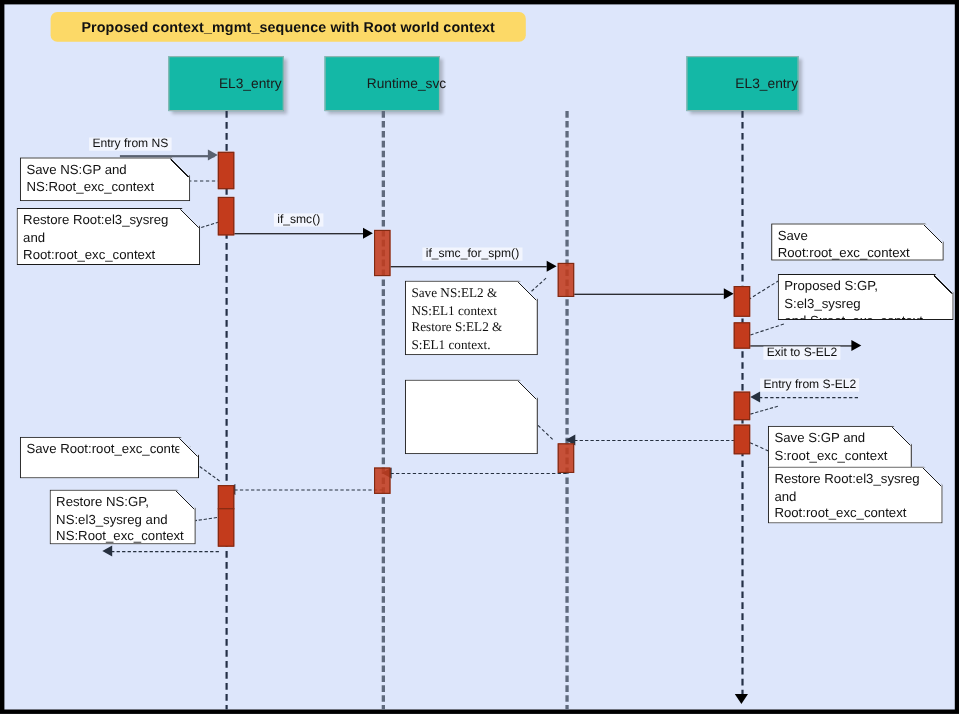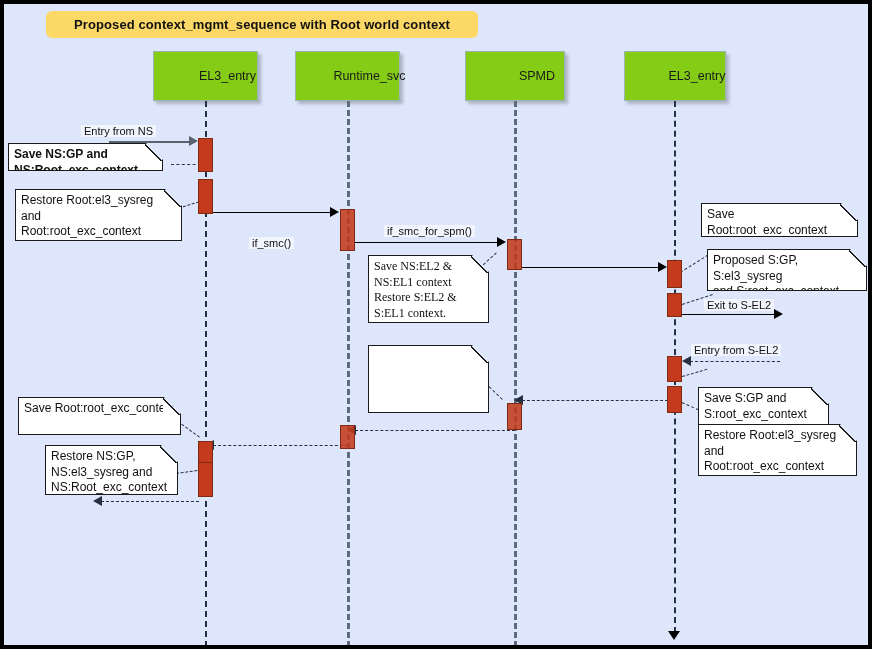--- a/index.html
+++ b/index.html
@@ -24,21 +24,21 @@
     display:flex;align-items:center;justify-content:center;
     font-size:13px;font-weight:bold;color:#111;
     letter-spacing:.1px;
     white-space:nowrap;
   }
 
   
   .participant{
     position:absolute;
     height:50px;
-    background:#84cc16;
+    background:#14b8a6;
     border:1px solid #9ab4b2;
     box-shadow:3px 3px 3px rgba(0,0,0,.22);
     display:flex;align-items:center;justify-content:center;
     font-size:12.5px;color:#1a1a1a;
     box-sizing:border-box;
     padding-left:44px;
   }
 
   
   .lifeline{
@@ -147,23 +147,20 @@
   <div id="title-banner">
     <span>Proposed context_mgmt_sequence with Root world context</span>
   </div>
 
   <div class="participant" style="left:149px;top:47px;width:105px;">
     <span>EL3_entry</span>
   </div>
   <div class="participant" style="left:291px;top:47px;width:105px;">
     <span>Runtime_svc</span>
   </div>
-  <div class="participant" style="left:461px;top:47px;width:100px;">
-    <span>SPMD</span>
-  </div>
   <div class="participant" style="left:620px;top:47px;width:102px;">
     <span>EL3_entry</span>
   </div>
 
   <div class="lifeline thin" style="left:201px;top:97px;height:546px;"></div>
   <div class="lifeline thick" style="left:343px;top:97px;height:546px;"></div>
   <div class="lifeline thick" style="left:510px;top:97px;height:546px;"></div>
   <div class="lifeline thin" style="left:670px;top:97px;height:532px;"></div>
   <div class="lifeline-arrow" style="left:664px;top:627px;"></div>
 
@@ -182,32 +179,32 @@
   <div class="activation" style="left:663px;top:289px;height:24px;"></div>
   <div class="activation" style="left:663px;top:352px;height:26px;"></div>
   <div class="activation" style="left:663px;top:382px;height:27px;"></div>
 
   <div class="msg-line gray" style="left:105px;top:137px;width:86px;"></div>
   <div class="arrow-r gray" style="left:185px;top:132px;"></div>
   <div class="msg-label" style="left:77px;top:121px;">Entry from NS</div>
 
   <div class="msg-line" style="left:209px;top:208px;width:117px;"></div>
   <div class="arrow-r" style="left:326px;top:203px;"></div>
-  <div class="msg-label" style="left:245px;top:190px;margin-top:43px;">if_smc()</div>
+  <div class="msg-label" style="left:245px;top:190px;">if_smc()</div>
 
   <div class="msg-line" style="left:351px;top:238px;width:142px;"></div>
   <div class="arrow-r" style="left:493px;top:233px;"></div>
   <div class="msg-label" style="left:380px;top:221px;">if_smc_for_spm()</div>
 
   <div class="msg-line" style="left:518px;top:263px;width:136px;"></div>
   <div class="arrow-r" style="left:654px;top:258px;"></div>
 
   <div class="msg-line" style="left:678px;top:310px;width:96px;"></div>
   <div class="arrow-r" style="left:770px;top:305px;"></div>
-  <div class="msg-label" style="left:690px;top:295px;margin-left:10px;">Exit to S-EL2</div>
+  <div class="msg-label" style="left:690px;top:311px;">Exit to S-EL2</div>
 
   <div class="msg-line dashed" style="left:686px;top:357px;width:90px;"></div>
   <div class="arrow-l" style="left:678px;top:352px;"></div>
   <div class="msg-label" style="left:687px;top:340px;">Entry from S-EL2</div>
 
   <div class="msg-line dashed" style="left:518px;top:396px;width:146px;"></div>
   <div class="arrow-l" style="left:510px;top:391px;"></div>
 
   <div class="msg-line dashed" style="left:351px;top:426px;width:160px;"></div>
   <div class="arrow-l" style="left:343px;top:421px;"></div>
@@ -222,21 +219,21 @@
   <div class="note-connector" style="left:170px;top:205px;width:26px;transform:rotate(-17deg);"></div>
   <div class="note-connector" style="left:446px;top:290px;width:62px;transform:rotate(-42deg);"></div>
   <div class="note-connector" style="left:676px;top:268px;width:38px;transform:rotate(-32deg);"></div>
   <div class="note-connector" style="left:678px;top:300px;width:32px;transform:rotate(-18deg);"></div>
   <div class="note-connector" style="left:678px;top:372px;width:26px;transform:rotate(-16deg);"></div>
   <div class="note-connector" style="left:678px;top:398px;width:34px;transform:rotate(24deg);"></div>
   <div class="note-connector" style="left:452px;top:350px;width:65px;transform:rotate(44deg);"></div>
   <div class="note-connector" style="left:170px;top:414px;width:32px;transform:rotate(36deg);"></div>
   <div class="note-connector" style="left:172px;top:469px;width:26px;transform:rotate(-8deg);"></div>
 
-  <div class="note" style="left:4px;top:139px;width:155px;height:28px;font-weight:bold;">
+  <div class="note" style="left:14px;top:139px;width:155px;height:40px;">
     <span class="fold"></span>
     <span class="note-text">Save NS:GP and
 NS:Root_exc_context</span>
   </div>
 
   <div class="note" style="left:11px;top:185px;width:167px;height:52px;">
     <span class="fold"></span>
     <span class="note-text">Restore Root:el3_sysreg
 and
 Root:root_exc_context</span>

